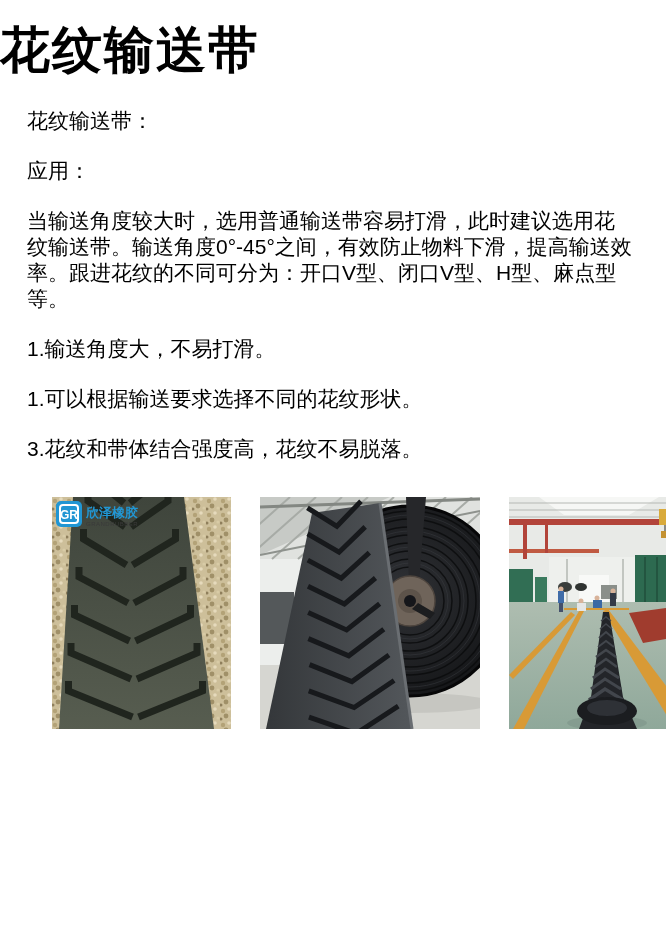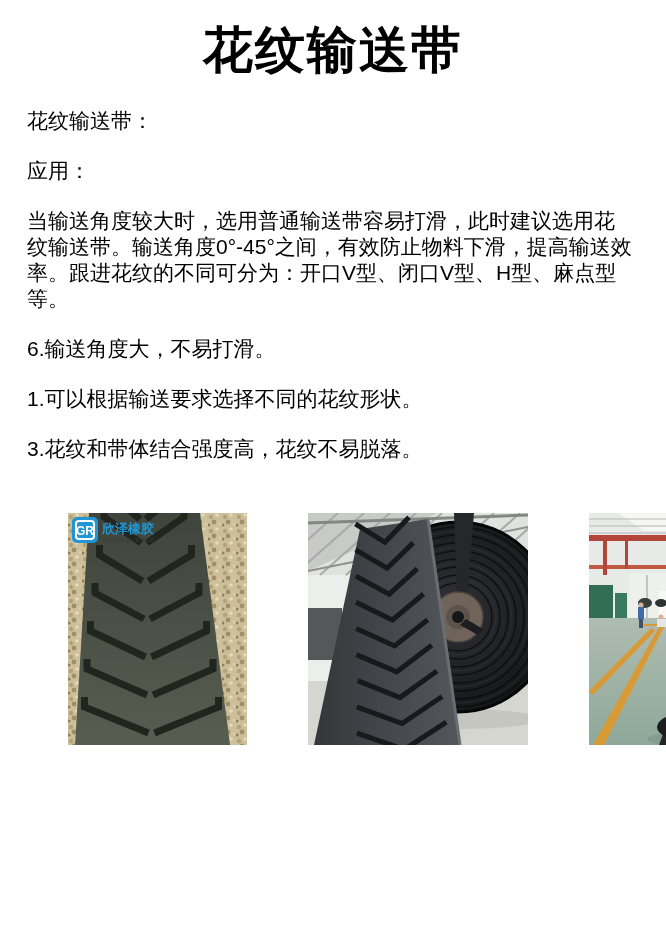--- a/index.html
+++ b/index.html
@@ -2,43 +2,43 @@
 <html><head>
 <meta charset="utf-8">
 <style>
   html,body{margin:0;padding:0;background:#fff;}
   .page{
     width:666px;height:930px;background:#fff;overflow:hidden;
     font-family:"Liberation Sans","DejaVu Sans",sans-serif;color:#000;
     position:relative;
   }
   .title{
-    text-align:center;font-size:50px;font-weight:700;line-height:1.15;
+    font-size:50px;font-weight:700;line-height:1.15;
     margin:22px 0 28px 0;letter-spacing:2px;
   }
   .doc{padding:0 34px 0 27px;font-size:21px;line-height:26px;}
   .doc p{margin:0 0 24px 0;}
   .gallery{
     display:flex;gap:7px;padding-left:41px;margin-top:2px;
   }
-  .gallery figure{margin:17px;padding:10px;font-size:0;line-height:0;}
+  .gallery figure{margin:1px;padding:10px;font-size:0;line-height:0;}
   .gallery svg{display:block;}
 </style>
 </head>
 <body>
 
 <div class="page">
 
   <h1 class="title">花纹输送带</h1>
 
   <div class="doc">
     <p>花纹输送带：</p>
     <p>应用：</p>
     <p>当输送角度较大时，选用普通输送带容易打滑，此时建议选用花纹输送带。输送角度0°-45°之间，有效防止物料下滑，提高输送效率。跟进花纹的不同可分为：开口V型、闭口V型、H型、麻点型等。</p>
-    <p>6.输送角度大，不易打滑。</p>
+    <p>1.输送角度大，不易打滑。</p>
     <p>1.可以根据输送要求选择不同的花纹形状。</p>
     <p>3.花纹和带体结合强度高，花纹不易脱落。</p>
   </div>
 
   <div class="gallery">
 
     <figure>
       <svg width="179" height="232" viewBox="0 0 179 232">
         <defs>
           <pattern id="gravel" width="14" height="14" patternUnits="userSpaceOnUse">

